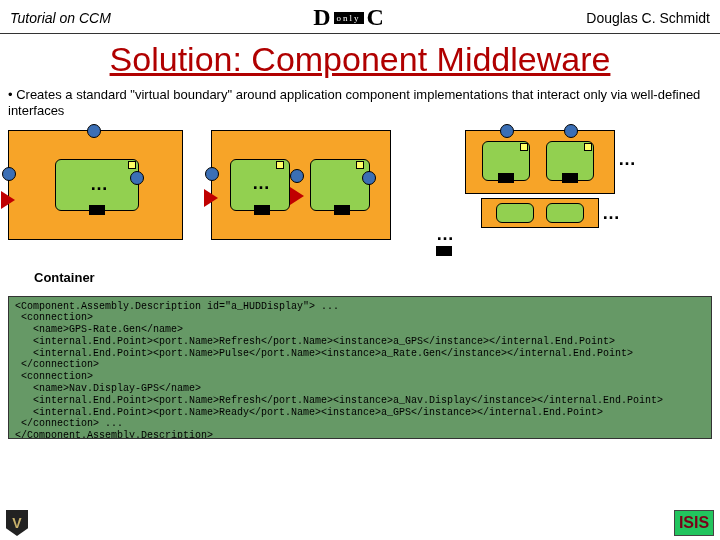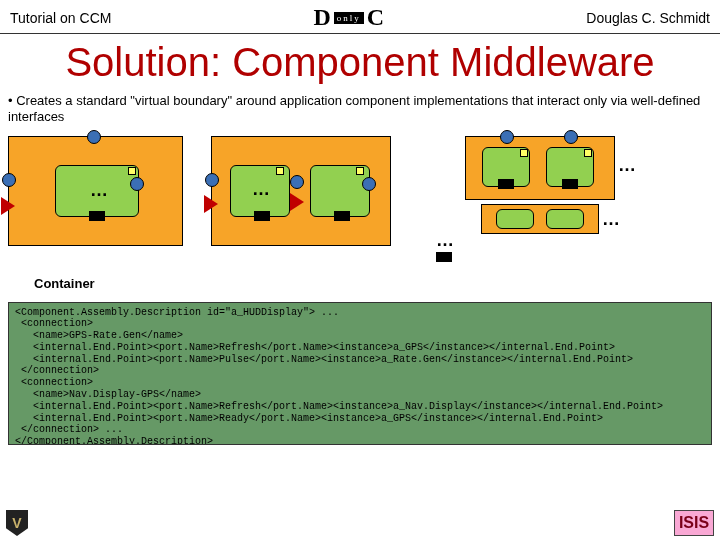--- a/index.html
+++ b/index.html
@@ -8,38 +8,39 @@
     font-family: Arial, Helvetica, sans-serif;
     background: #fff;
     position: relative;
     overflow: hidden;
   }
   .header {
     display: flex; align-items: center; justify-content: space-between;
     padding: 4px 10px 2px 10px;
     border-bottom: 1px solid #333;
   }
-  .header .left { font-size: 14px; }
+  .header .left { font-size: 14px; font-style: italic; }
   .header .right { font-size: 14px; }
   .logo-center {
     display: flex; align-items: center; gap: 2px;
     font-family: Georgia, serif; font-size: 18px;
   }
   .logo-center .big { font-size: 24px; font-weight: bold; }
   .logo-black-box {
     display:inline-block; background:#000; color:#fff;
     padding:1px 3px; font-size:9px; letter-spacing:2px;
     vertical-align: middle; margin:0 1px;
   }
   .slide-title {
     text-align: center;
-    font-size: 40px;
+    font-size: 34px;
     color: #b00000;
     margin: 6px 0 8px 0;
     font-family: Arial, sans-serif;
+    text-decoration: underline;
   }
   .columns {
     display: flex;
     padding: 0 8px;
     gap: 10px;
     font-size: 13px;
     line-height: 1.25;
   }
   .col { flex: 1; }
   .diagrams {
@@ -121,21 +122,21 @@
     clip-path: polygon(0 0,100% 0,100% 70%,50% 100%,0 70%);
     display:flex; align-items:center; justify-content:center;
     color:#c9b26b; font-size:14px; font-weight:bold;
   }
   .footer-right {
     position:absolute; right:6px; bottom:4px;
     width:40px; height:26px;
     border:1px solid #444;
     display:flex; align-items:center; justify-content:center;
     font-weight:bold; color:#7a0019; font-size:16px;
-    background:#f9a8d4;
+    background:#22c55e;
   }
 </style>
 </head>
 <body>
 
 <div class="header">
   <div class="left">Tutorial on CCM</div>
   <div class="logo-center">
     <span class="big">D</span>
     <span class="logo-black-box">only</span>

